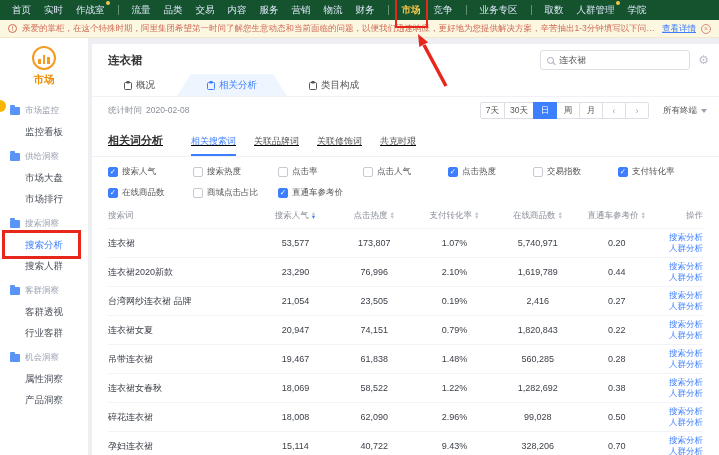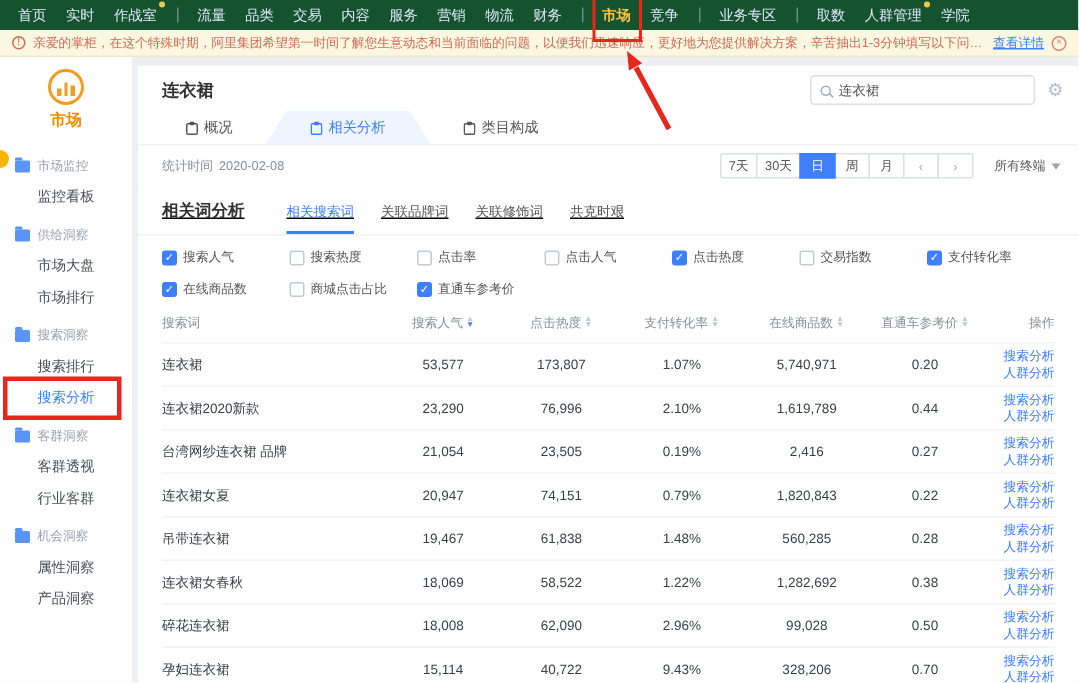--- a/index.html
+++ b/index.html
@@ -179,25 +179,25 @@
         <span class="folder-icon"></span>
         <span>供给洞察</span>
       </div>
       <div class="side-item">市场大盘</div>
       <div class="side-item">市场排行</div>
 
       <div class="side-group-header">
         <span class="folder-icon"></span>
         <span>搜索洞察</span>
       </div>
-      <div class="side-item">搜索排行</div>
       <div class="side-item active">
         <span>搜索分析</span>
         <span class="red-box-side"></span>
       </div>
+      <div class="side-item">搜索人群</div>
 
       <div class="side-group-header">
         <span class="folder-icon"></span>
         <span>客群洞察</span>
       </div>
       <div class="side-item">客群透视</div>
       <div class="side-item">行业客群</div>
 
       <div class="side-group-header">
         <span class="folder-icon"></span>

